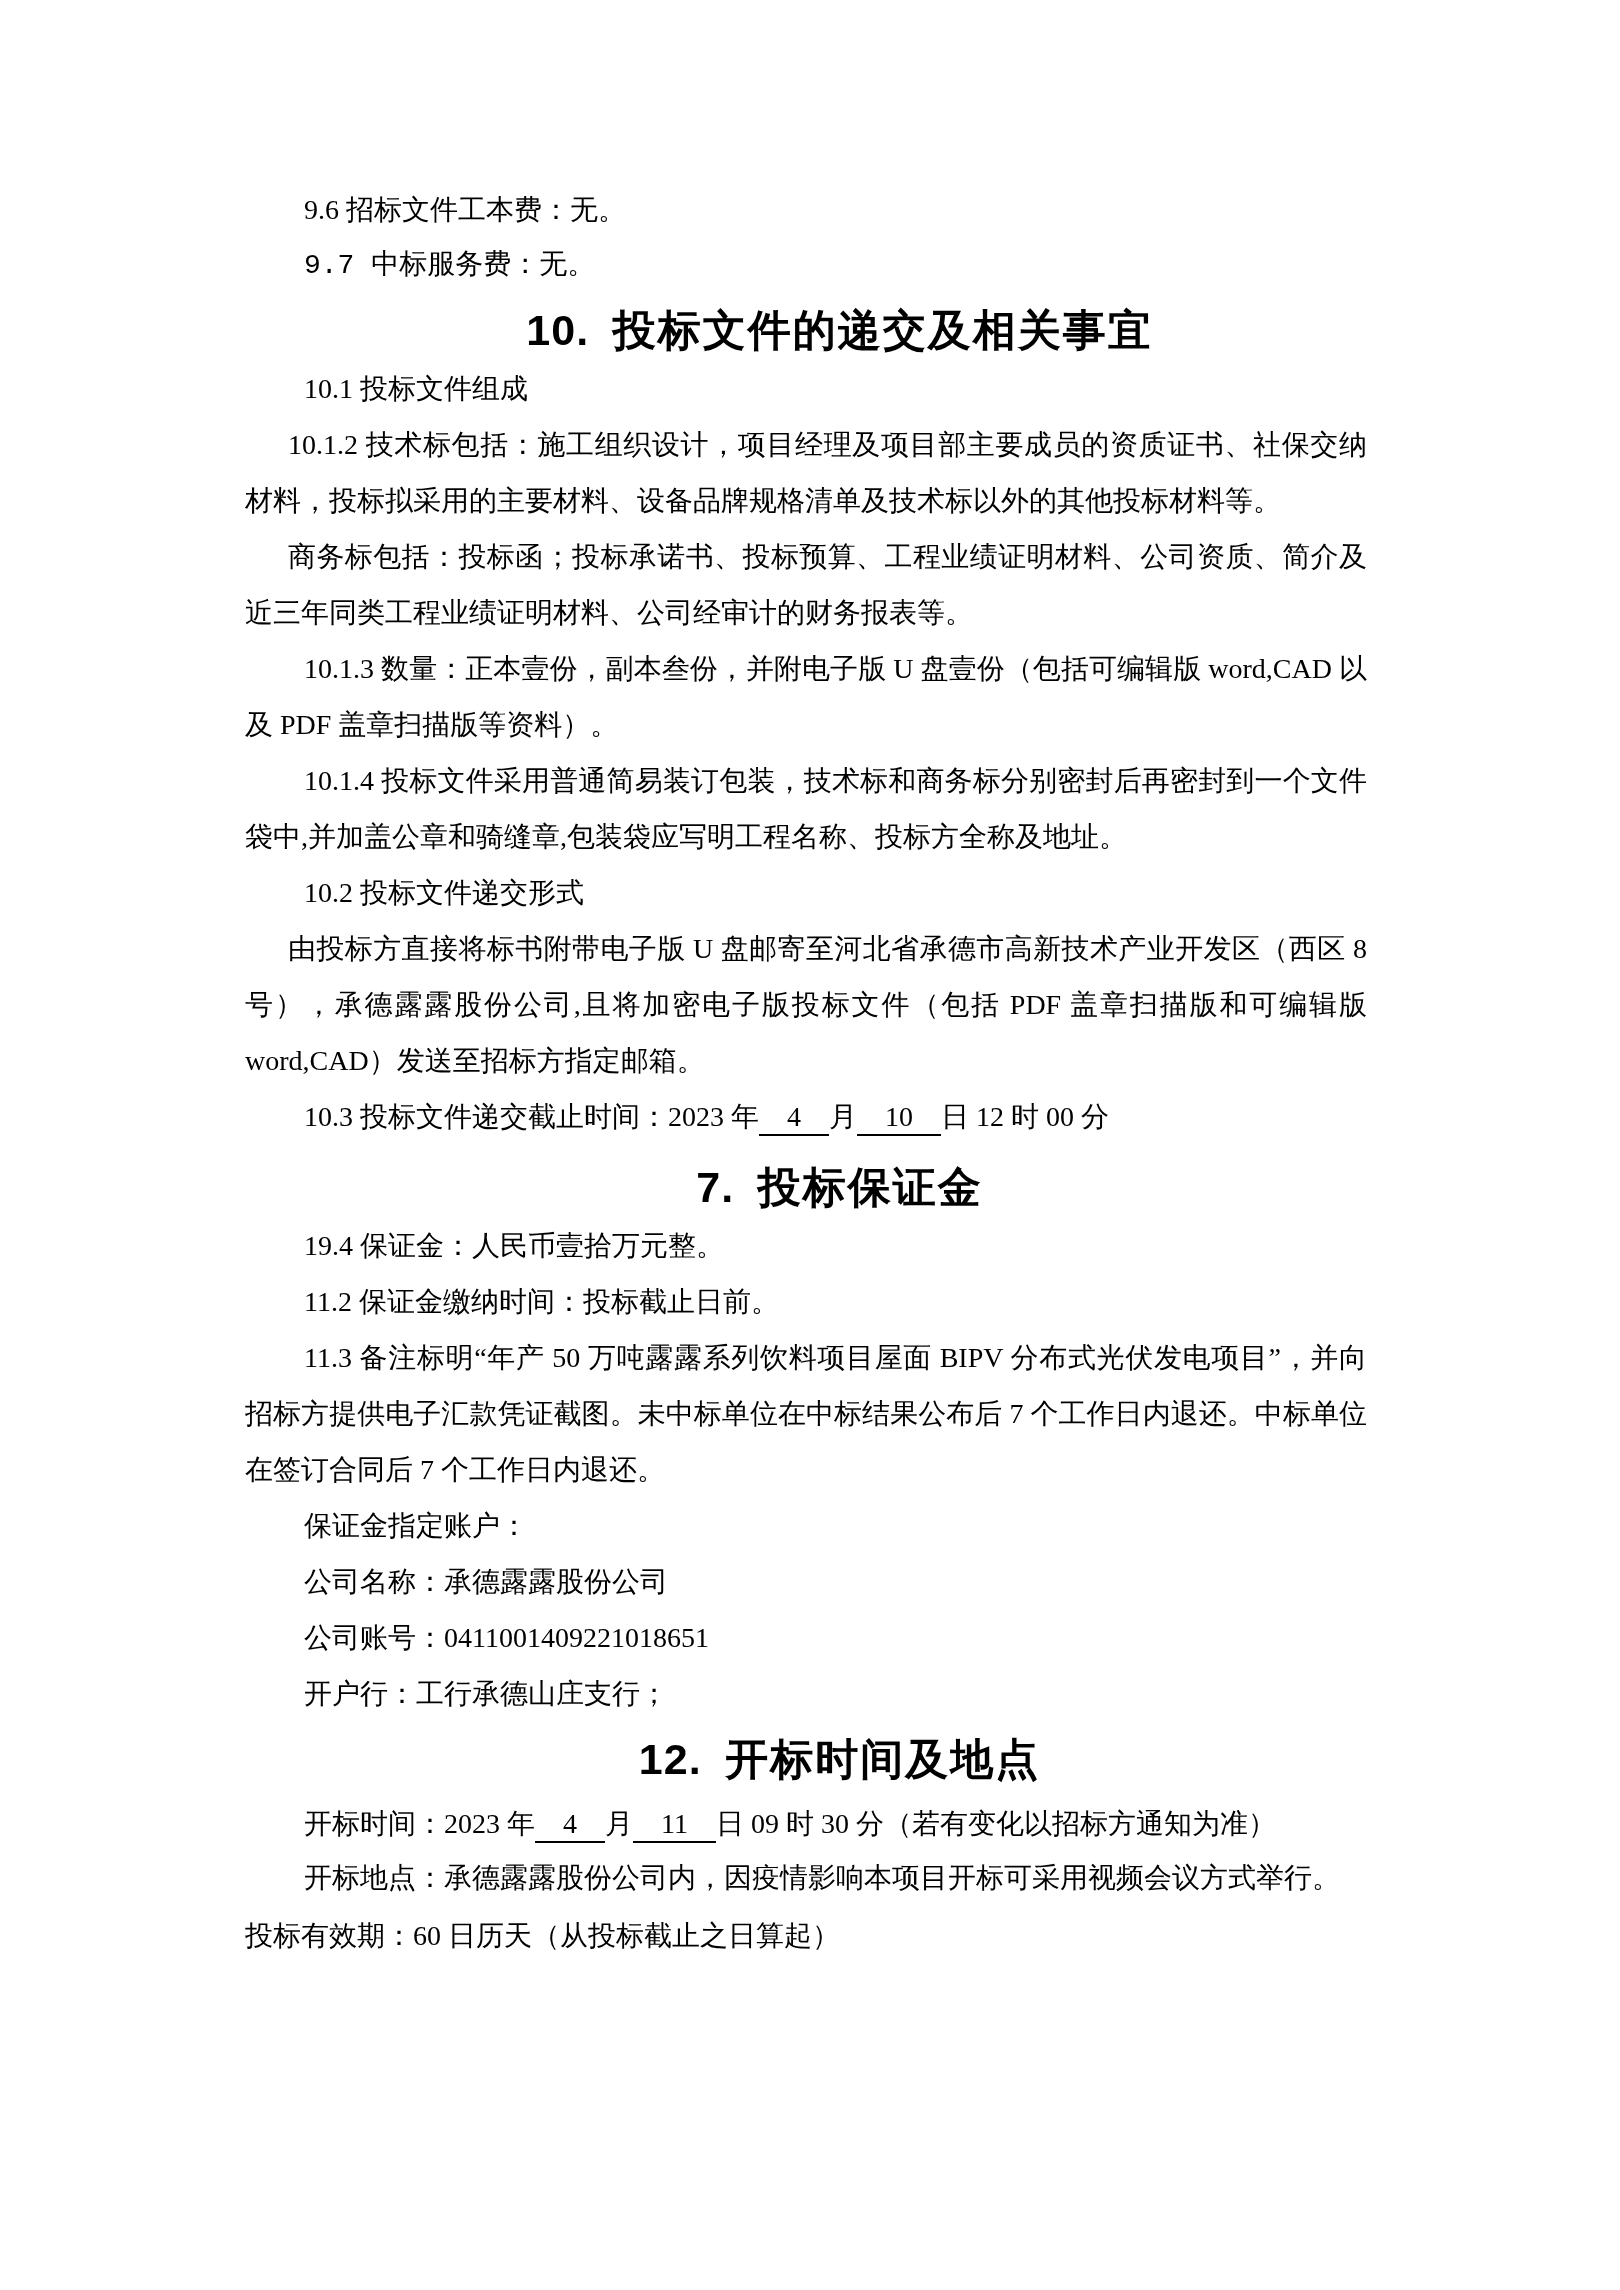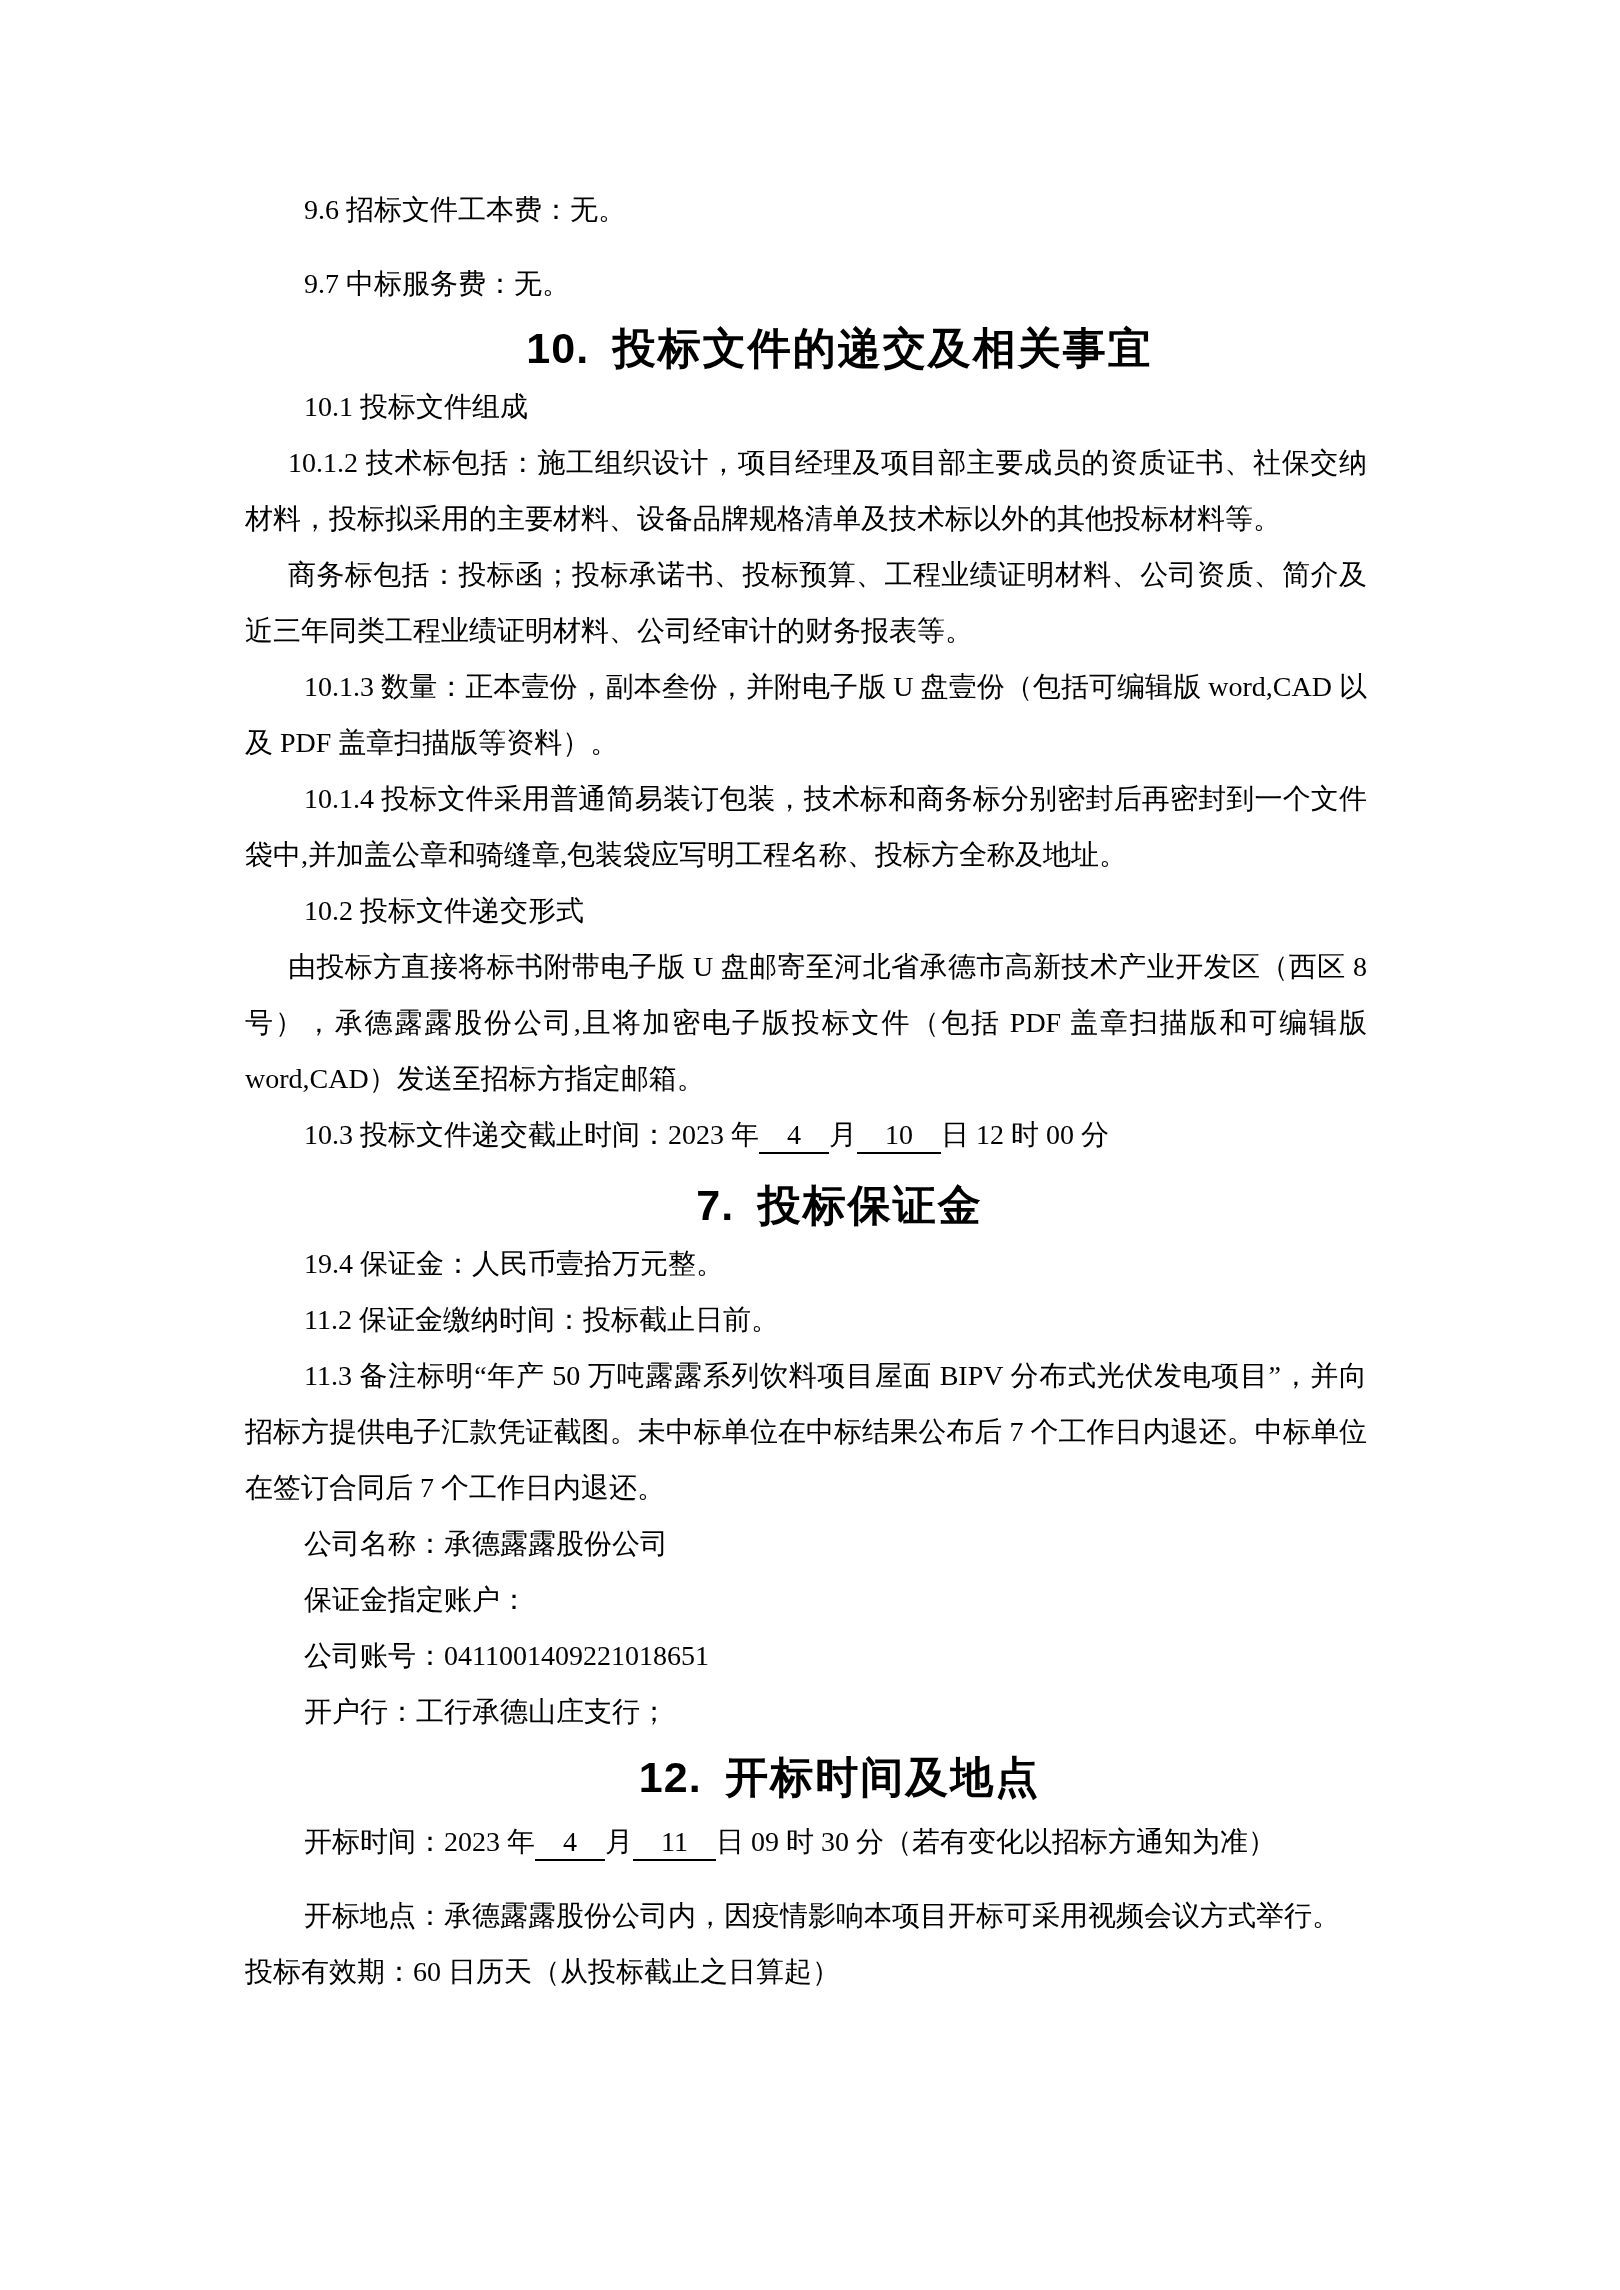--- a/index.html
+++ b/index.html
@@ -36,21 +36,21 @@
     font-size:43px;
     line-height:61px;
     text-align:center;
   }
   .h .num{letter-spacing:1px;}
   .h .ttl{margin-left:23.5px;letter-spacing:2px;}
   
   .g6{margin-top:5.9px;}
   .g8{margin-top:7.8px;}
   .g12{margin-top:11.8px;}
-  .g13{margin-top:18px;}
+  .g13{margin-top:0;font-family:Liberation Mono, monospace;}
   
   .u{
     border-bottom:2.9px solid #000000;
     padding-bottom:2px;
   }
 </style>
 </head>
 <body>
 
 <div class="page">
@@ -63,22 +63,22 @@
       <p class="p ind-b"><span>商务标包括：投标函；投标承诺书、投标预算、工程业绩证明材料、公司资质、简介及近三年同类工程业绩证明材料、公司经审计的财务报表等。</span></p>
       <p class="p ind-a"><span>10.1.3 数量：正本壹份，副本叁份，并附电子版 U 盘壹份（包括可编辑版 word,CAD 以及 PDF 盖章扫描版等资料）。</span></p>
       <p class="p ind-a"><span>10.1.4 投标文件采用普通简易装订包装，技术标和商务标分别密封后再密封到一个文件袋中,并加盖公章和骑缝章,包装袋应写明工程名称、投标方全称及地址。</span></p>
       <p class="p ind-a"><span>10.2 投标文件递交形式</span></p>
       <p class="p ind-b"><span>由投标方直接将标书附带电子版 U 盘邮寄至河北省承德市高新技术产业开发区（西区 8 号），承德露露股份公司,且将加密电子版投标文件（包括 PDF 盖章扫描版和可编辑版 word,CAD）发送至招标方指定邮箱。</span></p>
       <p class="p ind-a"><span>10.3 投标文件递交截止时间：2023 年</span><span class="u">　4　</span><span>月</span><span class="u">　10　</span><span>日 12 时 00 分</span></p>
       <p class="h g12"><span class="num">7.</span><span class="ttl">投标保证金</span></p>
       <p class="p ind-a"><span>19.4 保证金：人民币壹拾万元整。</span></p>
       <p class="p ind-a"><span>11.2 保证金缴纳时间：投标截止日前。</span></p>
       <p class="p ind-a"><span>11.3 备注标明“年产 50 万吨露露系列饮料项目屋面 BIPV 分布式光伏发电项目”，并向招标方提供电子汇款凭证截图。未中标单位在中标结果公布后 7 个工作日内退还。中标单位在签订合同后 7 个工作日内退还。</span></p>
+      <p class="p ind-a"><span>保证金指定账户：</span></p>
       <p class="p ind-a"><span>公司名称：承德露露股份公司</span></p>
-      <p class="p ind-a"><span>保证金指定账户：</span></p>
       <p class="p ind-a"><span>公司账号：0411001409221018651</span></p>
       <p class="p ind-a"><span>开户行：工行承德山庄支行；</span></p>
       <p class="h g8"><span class="num">12.</span><span class="ttl">开标时间及地点</span></p>
       <p class="p ind-a sm g6"><span>开标时间：2023 年</span><span class="u">　4　</span><span>月</span><span class="u">　11　</span><span>日 09 时 30 分（若有变化以招标方通知为准）</span></p>
       <p class="p ind-a sm g13"><span>开标地点：承德露露股份公司内，因疫情影响本项目开标可采用视频会议方式举行。</span></p>
       <p class="p sm"><span>投标有效期：60 日历天（从投标截止之日算起）</span></p>
     </div>
 </div>
 
 

